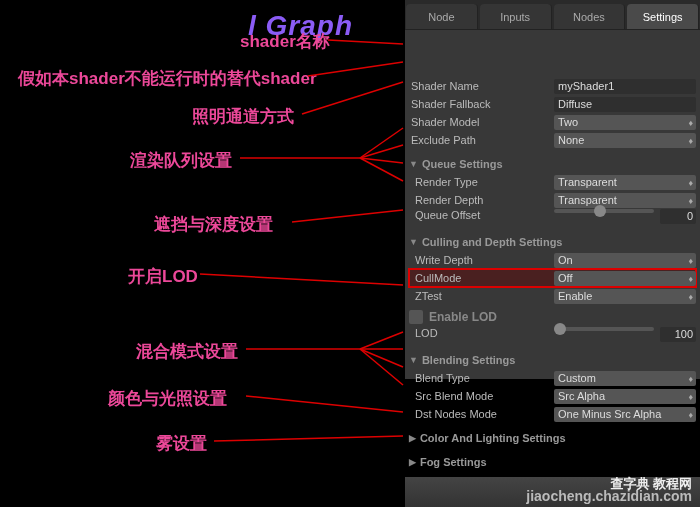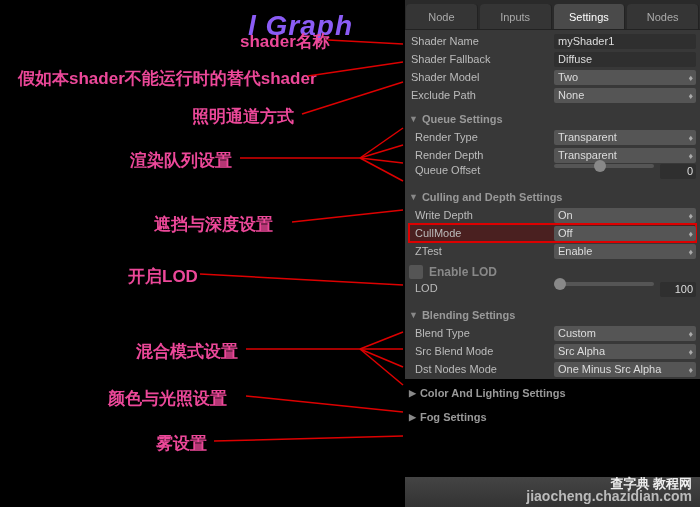--- a/index.html
+++ b/index.html
@@ -6,21 +6,21 @@
 body { width: 700px; height: 507px; background: #000; position: relative; overflow: hidden; }
 
 .bg-text { position: absolute; left: 248px; top: 10px; color: #8b5cf6; font-size: 28px; font-weight: bold; font-style: italic; letter-spacing: 1px; }
 
 .panel { position: absolute; right: 0; top: 0; width: 295px; height: 379px; background: #383838; color: #ccc; font-size: 11px; }
 
 .tabs { display: flex; background: #2a2a2a; height: 30px; border-bottom: 1px solid #222; }
 .tab { flex: 1; display: flex; align-items: center; justify-content: center; background: #353535; color: #aaa; border-right: 1px solid #222; cursor: pointer; border-radius: 4px 4px 0 0; margin: 4px 1px 0 1px; }
 .tab.active { background: #4a4a4a; color: #fff; }
 
-.rows { padding: 2px 4px; }
+.rows { padding: 2px 4px; margin-top: 45px; }
 .row { display: flex; align-items: center; height: 18px; margin: 0; }
 .row.hl { background: #4a2020; outline: 2px solid #d00; outline-offset: -1px; }
 .label { width: 145px; color: #bbb; padding-left: 2px; }
 .label.indent { padding-left: 6px; }
 .value-box { flex: 1; background: #555; color: #ddd; padding: 1px 4px; border-radius: 2px; position: relative; height: 15px; line-height: 13px; }
 .value-box.input { background: #2f2f2f; color: #ddd; }
 .value-box .chev { position: absolute; right: 3px; top: 2px; color: #aaa; font-size: 9px; }
 
 .section { display: flex; align-items: center; height: 18px; margin-top: 6px; color: #999; font-weight: bold; }
 .section .tri { margin-right: 4px; color: #888; font-size: 9px; }
@@ -45,22 +45,22 @@
 </style>
 </head>
 <body>
 
 <div class="bg-text">l Graph</div>
 
 <div class="panel">
   <div class="tabs">
     <div class="tab">Node</div>
     <div class="tab">Inputs</div>
+    <div class="tab">Nodes</div>
     <div class="tab active">Settings</div>
-    <div class="tab">Nodes</div>
   </div>
 
   <div class="rows">
     <div class="row">
       <div class="label">Shader Name</div>
       <div class="value-box input">myShader1</div>
     </div>
     <div class="row">
       <div class="label">Shader Fallback</div>
       <div class="value-box input">Diffuse</div>

